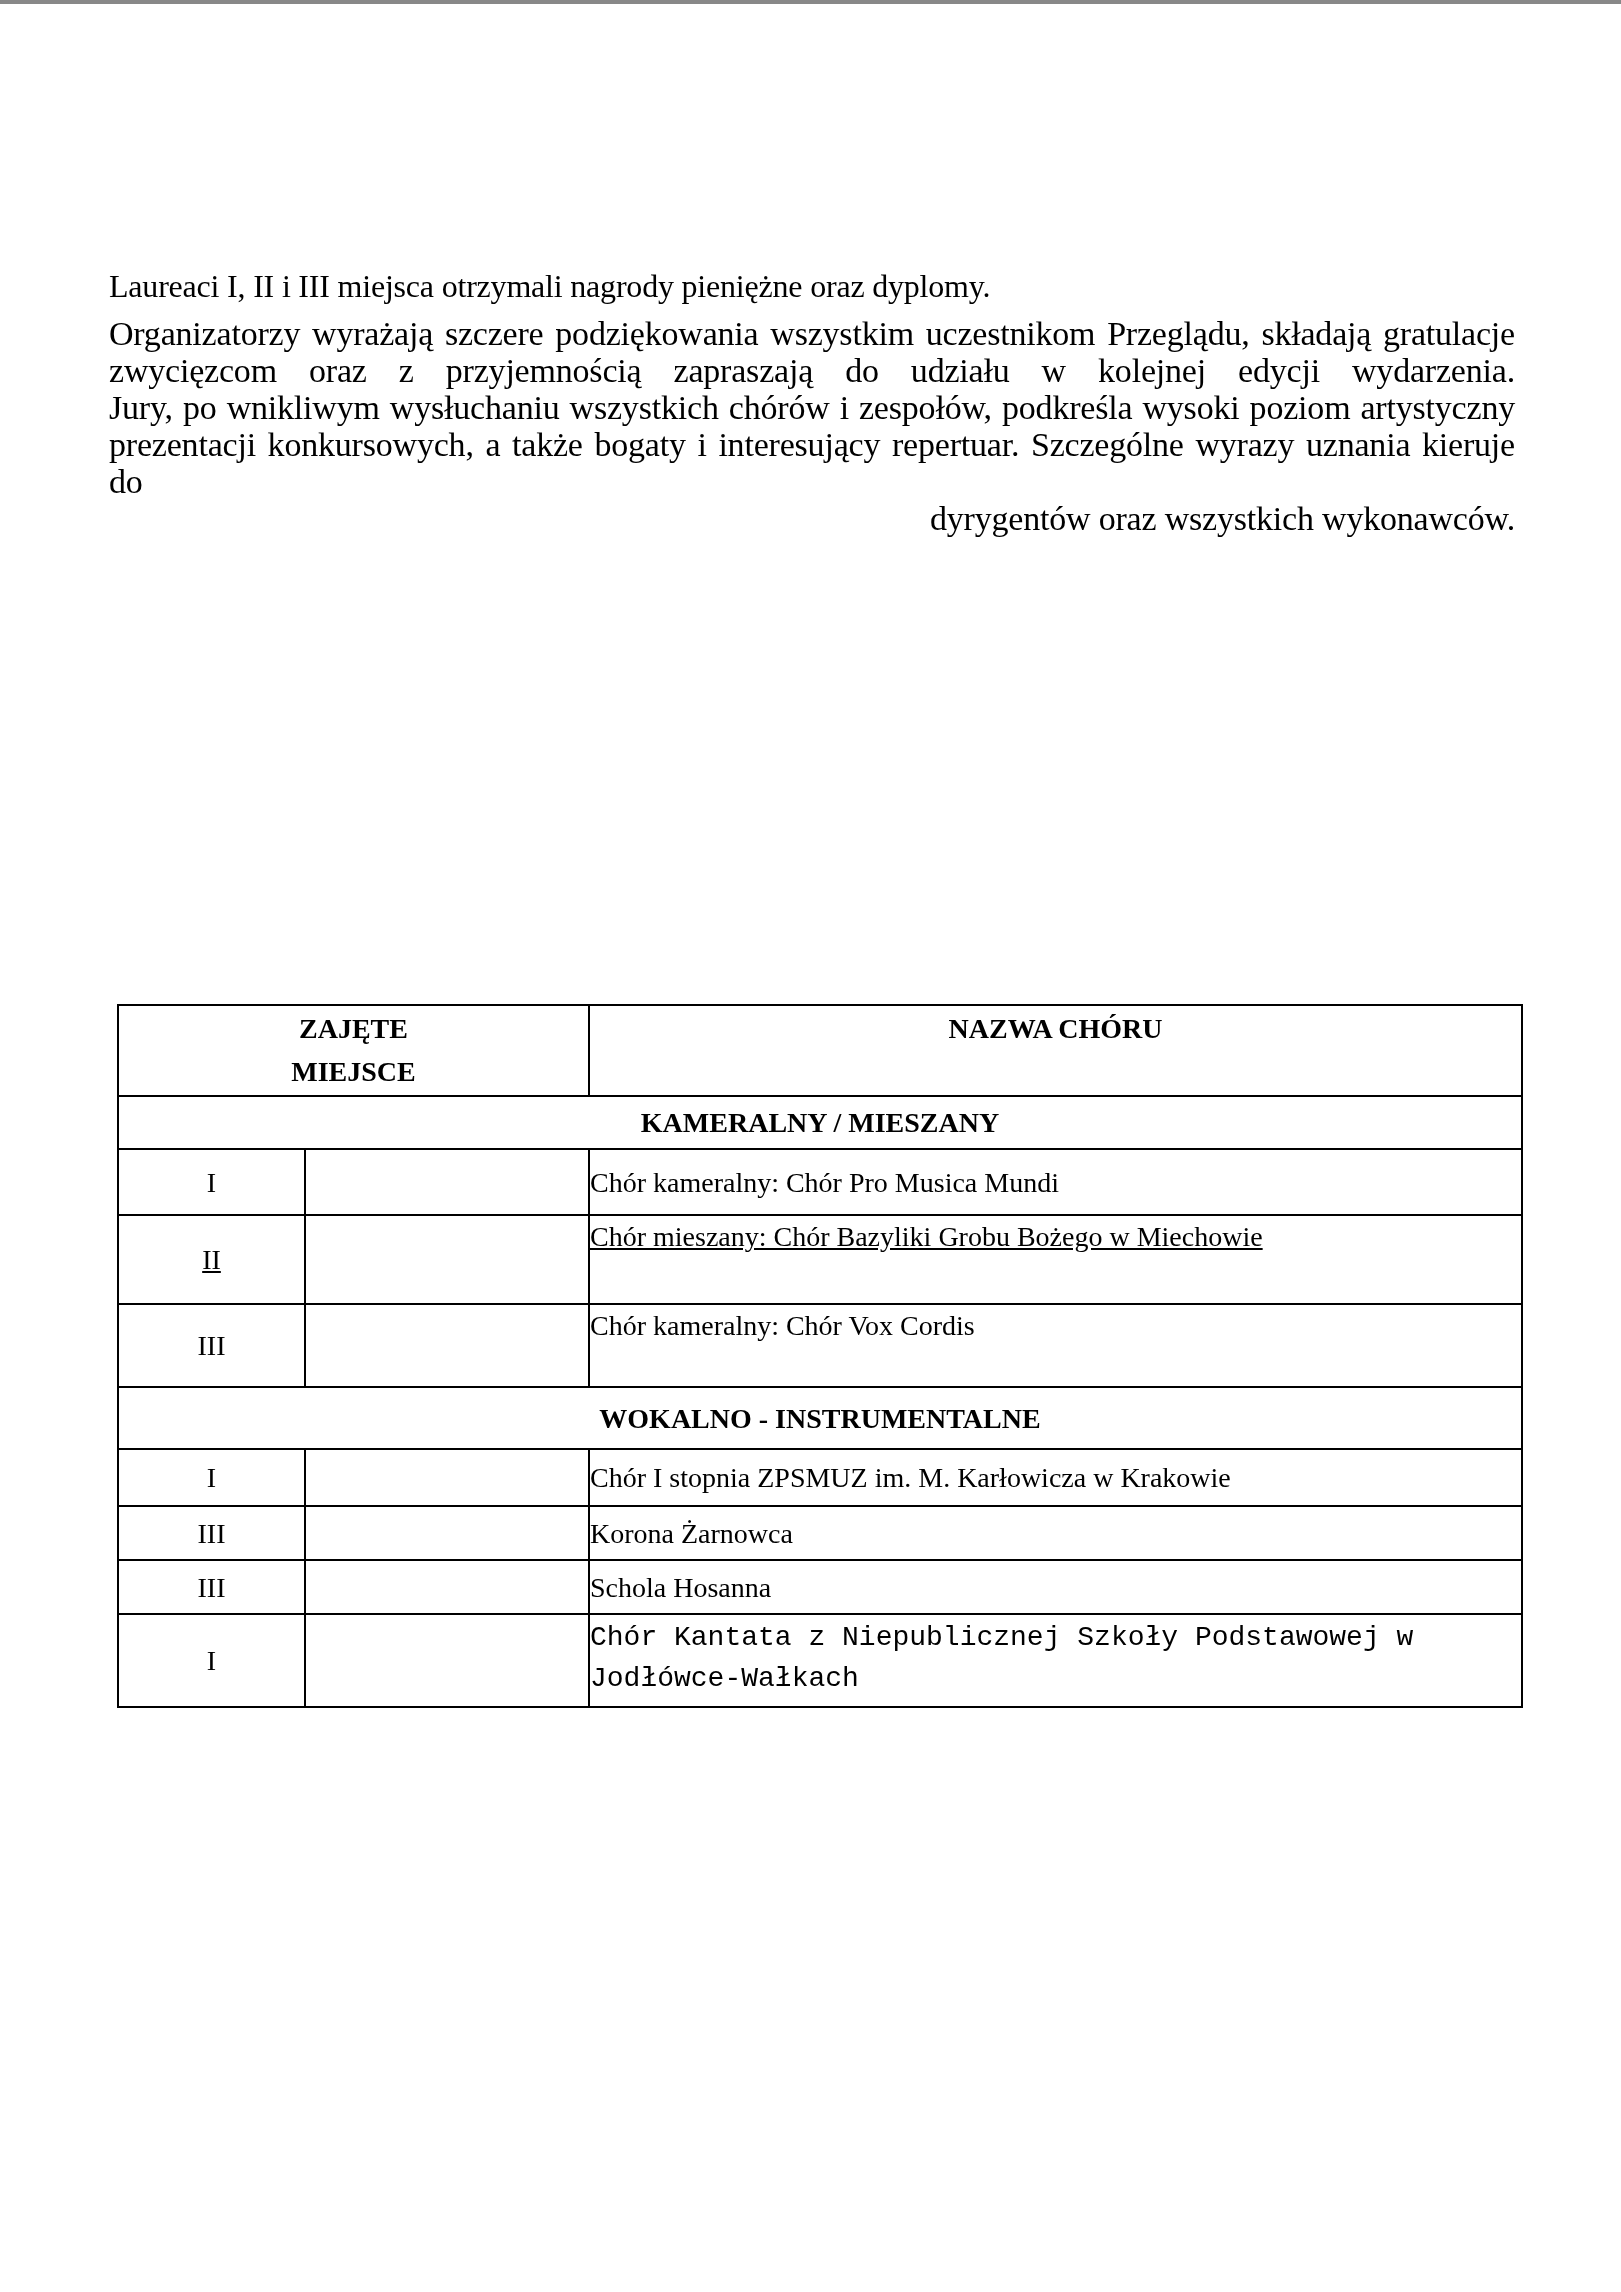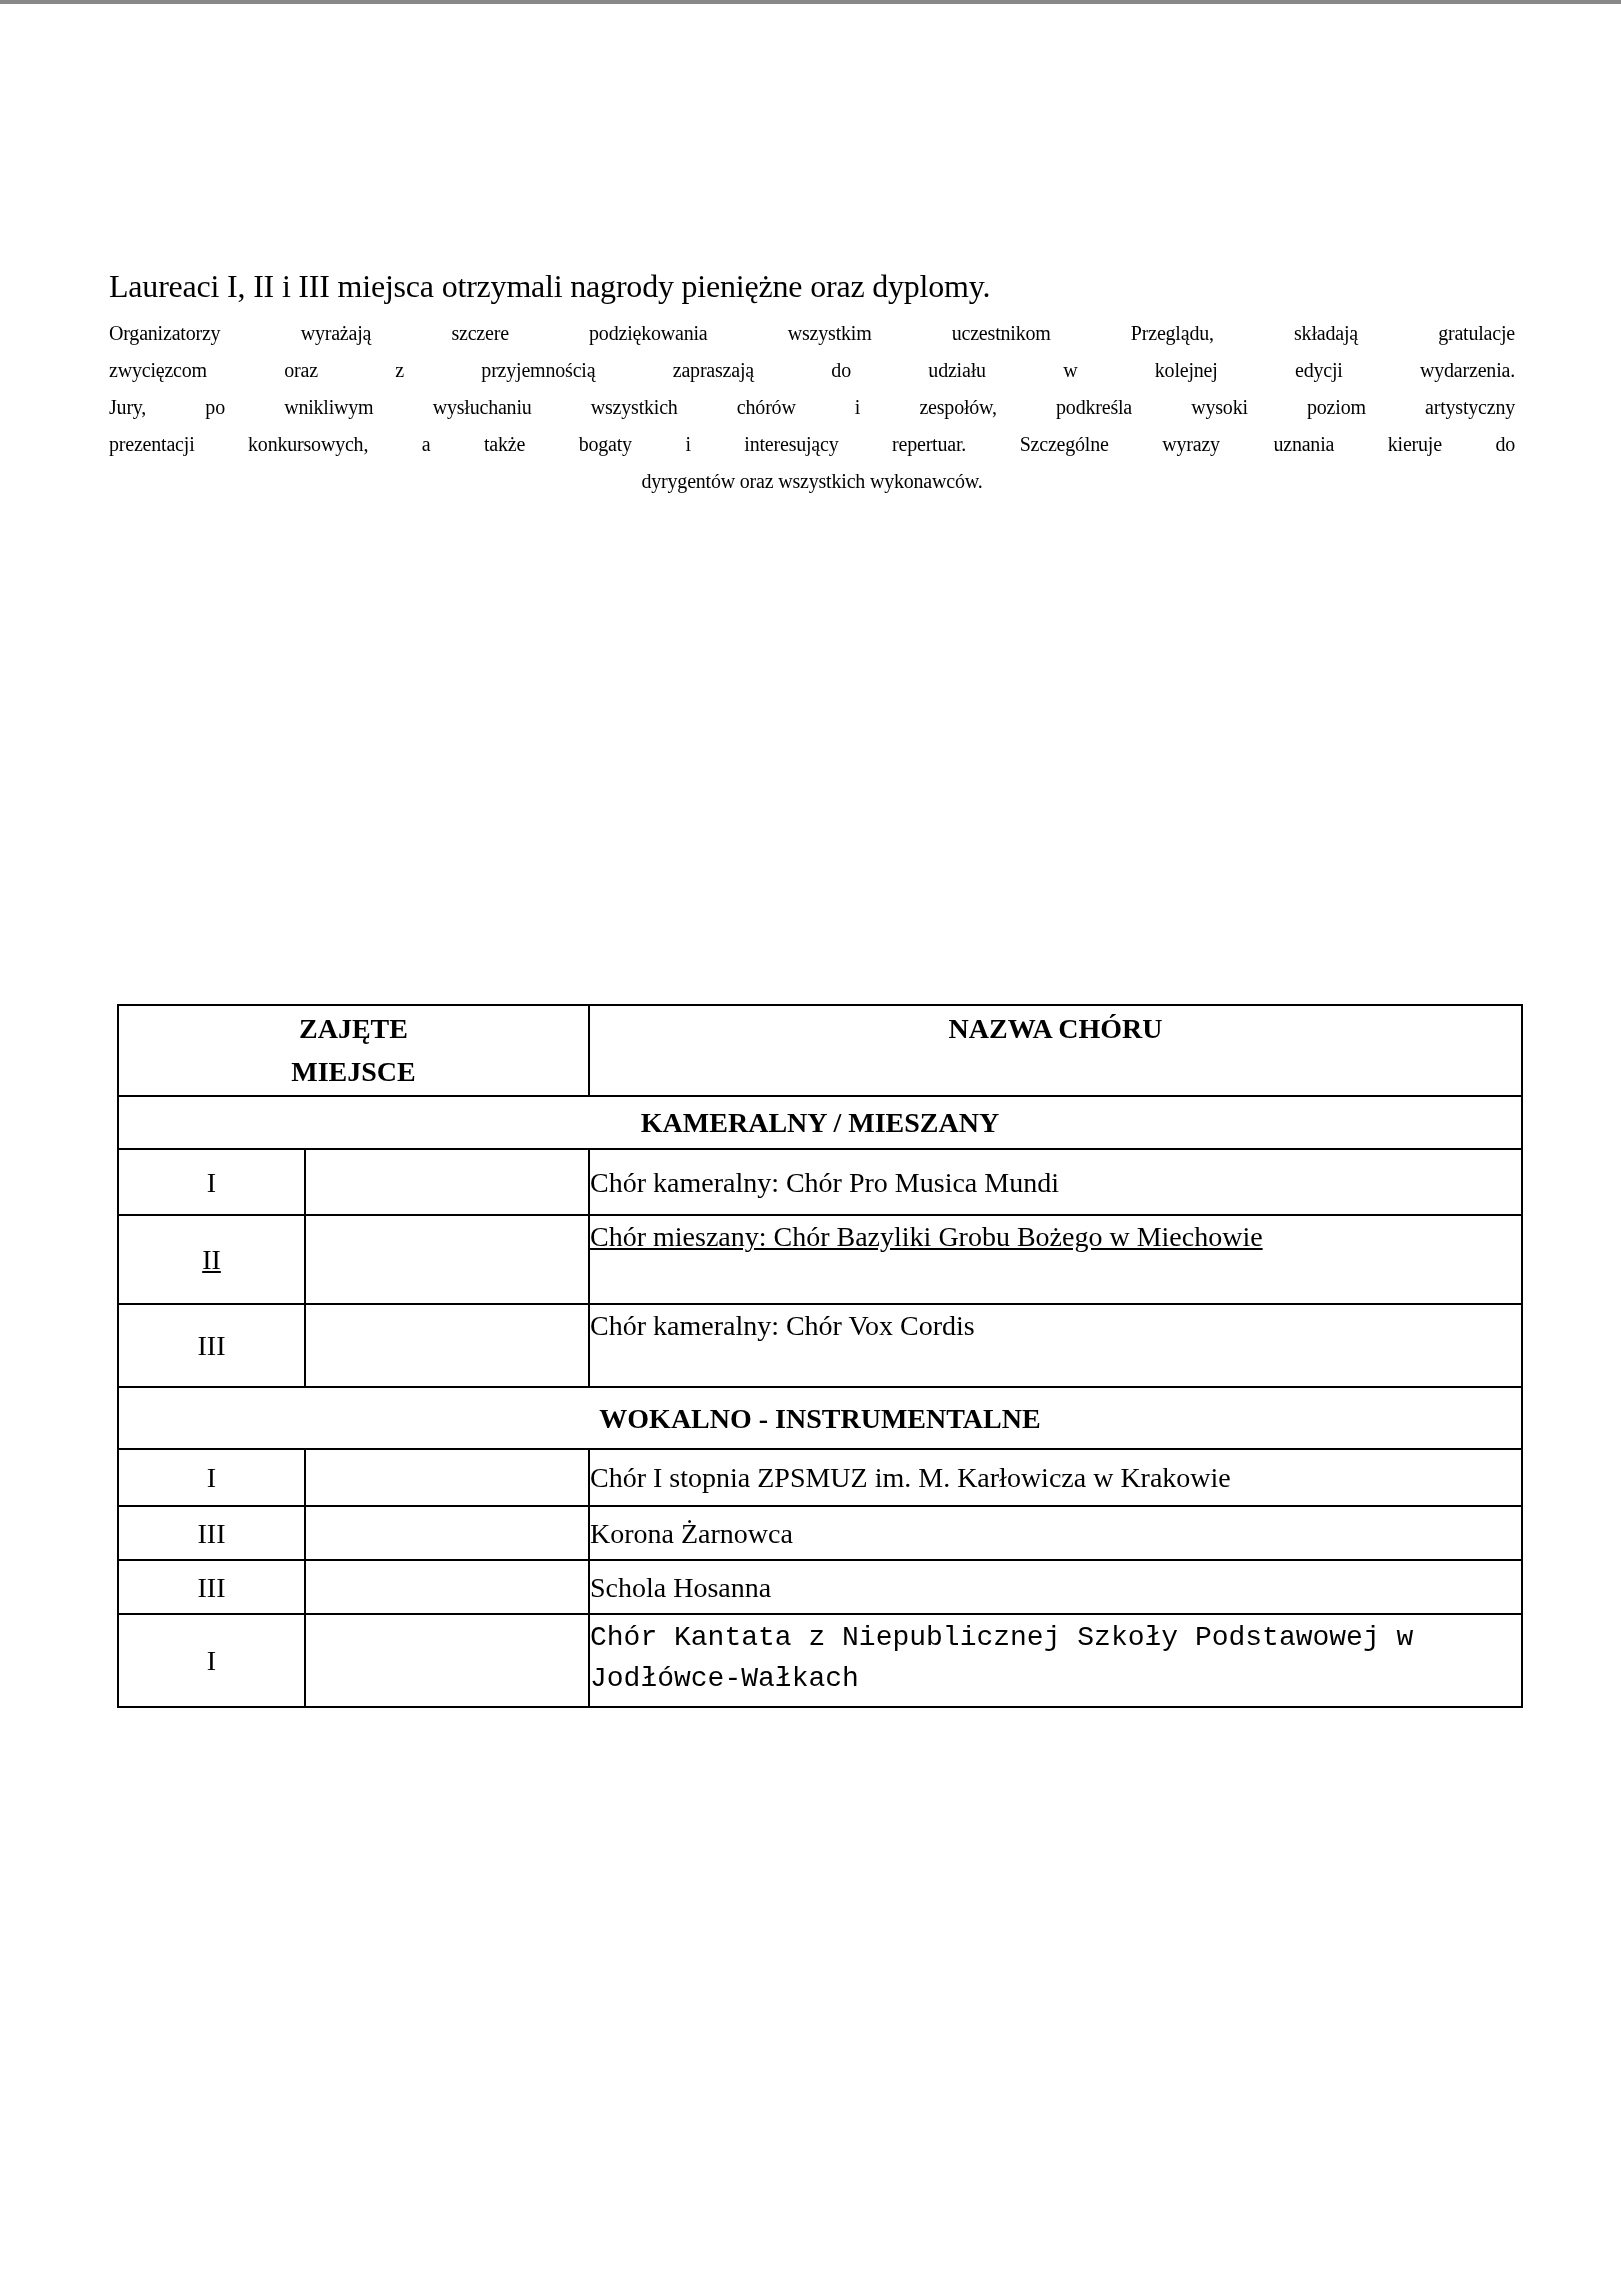--- a/index.html
+++ b/index.html
@@ -25,30 +25,30 @@
     line-height: 37px;
     letter-spacing: -0.2px;
     text-align: left;
     white-space: nowrap;
   }
   .para2 {
     position: absolute;
     left: 109px;
     top: 311px;
     width: 1406px;
-    font-size: 20px;
+    font-size: 34px;
     line-height: 37px;
     letter-spacing: -0.2px;
   }
   .para2 .jl {
     text-align: justify;
     text-align-last: justify;
   }
   .para2 .ll {
-    text-align: center;
+    text-align: right;
   }
 
   
   table.results {
     position: absolute;
     left: 117px;
     top: 1000px;
     width: 1405px;
     border-collapse: collapse;
     table-layout: fixed;

